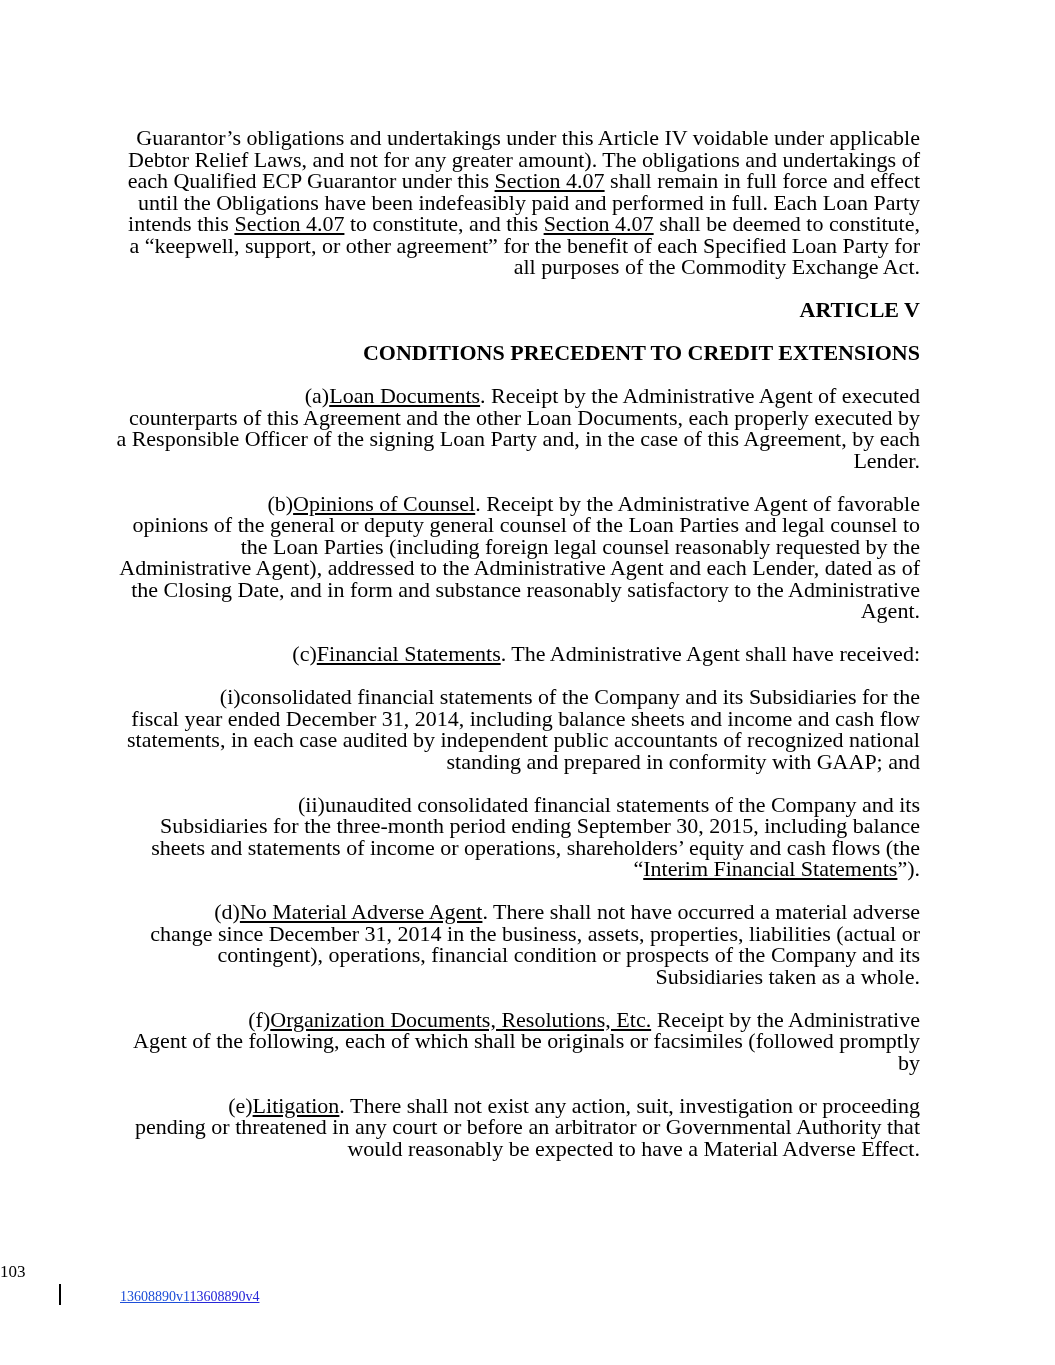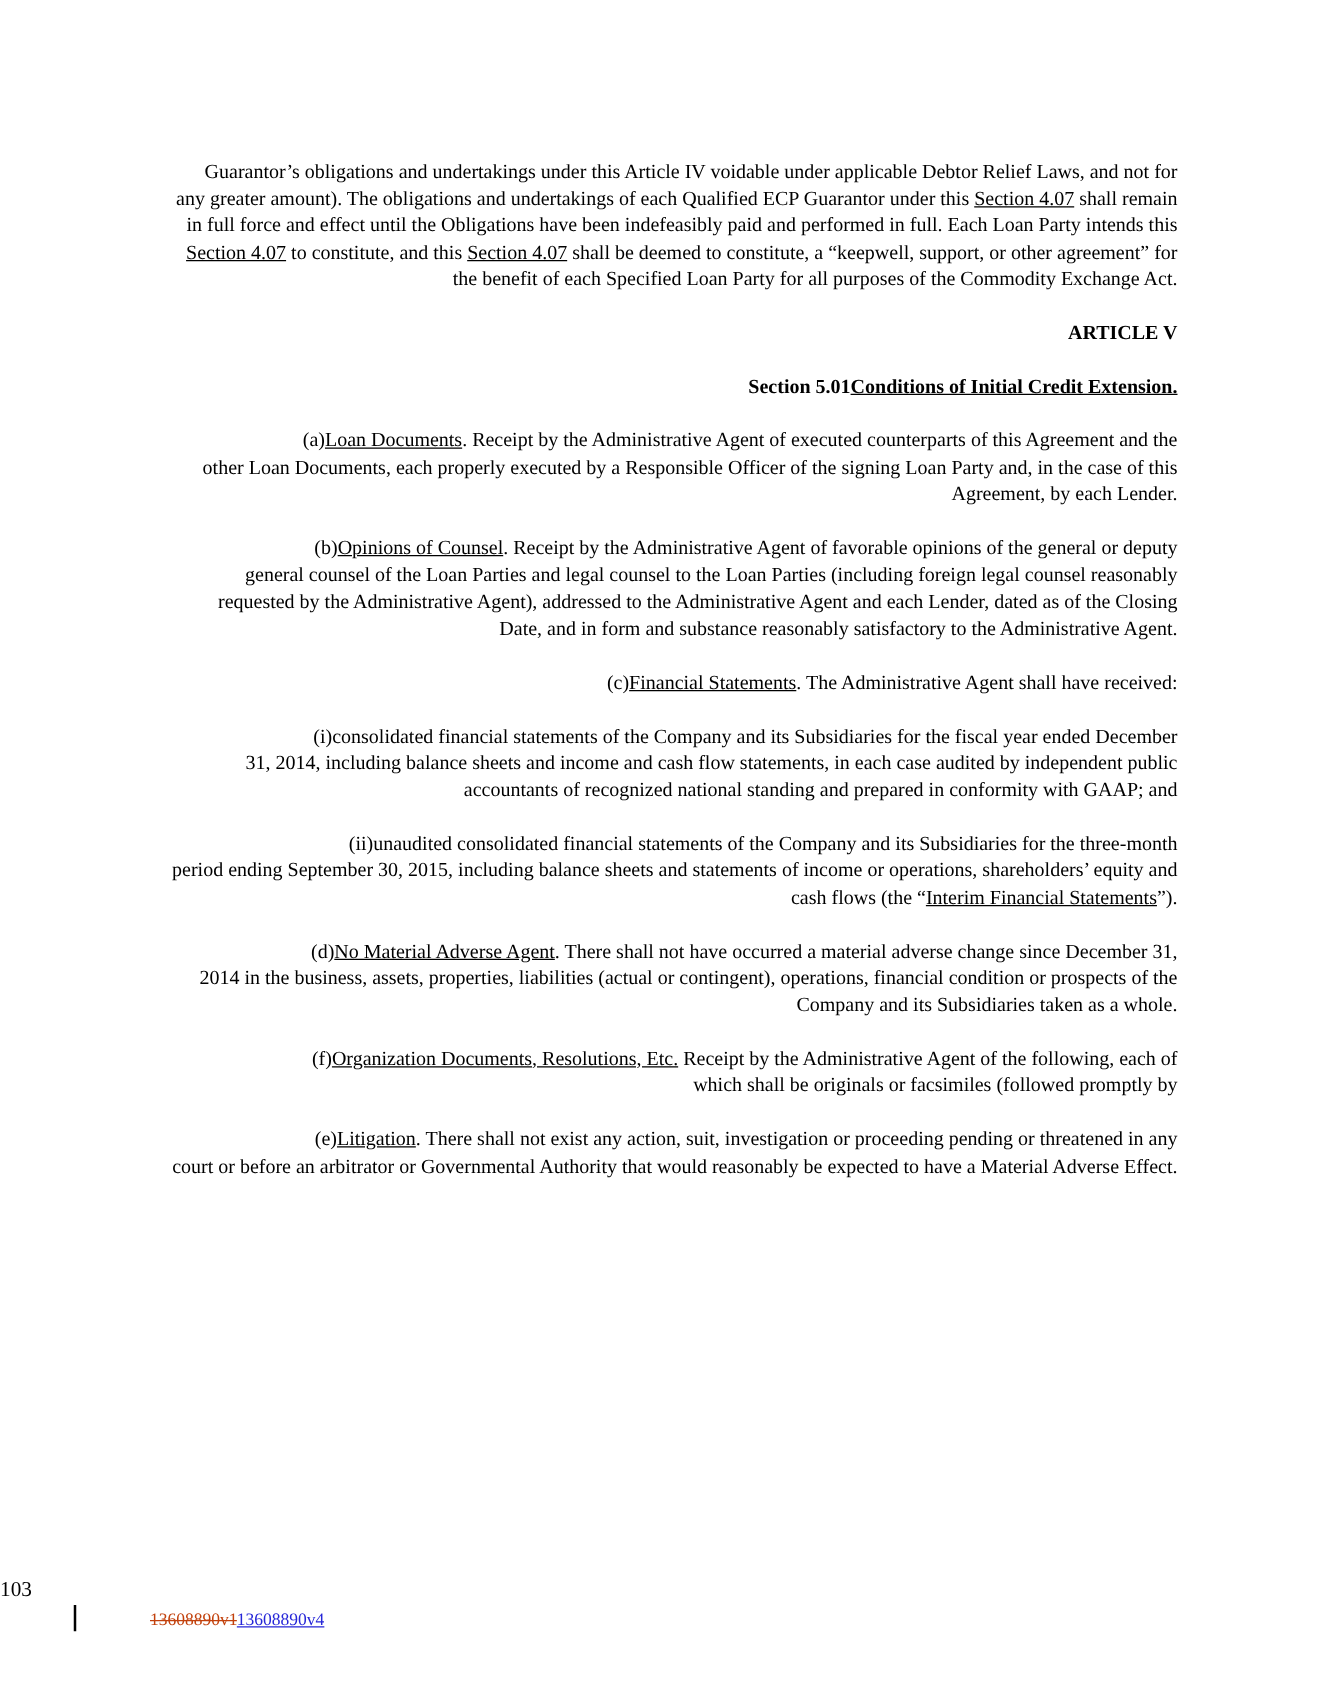--- a/index.html
+++ b/index.html
@@ -7,24 +7,24 @@
     position: relative;
     width: 1055px;
     height: 1365px;
     background: #ffffff;
     color: #000000;
     font-family: "Liberation Serif", "DejaVu Serif", serif;
     overflow: hidden;
   }
   .content {
     position: absolute;
-    left: 137px;
+    left: 115px;
     top: 127px;
     width: 805px;
-    font-size: 16px;
+    font-size: 22px;
     line-height: 21.5px;
     text-align: justify;
   }
   .content p { margin: 0 0 21.5px 0; text-align: right; }
   .center-head {
     text-align: center;
     font-weight: bold;
   }
   .section-head { text-indent: 64px; text-align: left; }
   .indent-first { text-indent: 64px; }
@@ -63,22 +63,22 @@
 </head>
 <body>
 
 <div class="page">
   <div class="content">
 
     <p><span>Guarantor’s obligations and undertakings under this Article IV voidable under applicable Debtor Relief Laws, and not for any greater amount).  The obligations and undertakings of each Qualified ECP Guarantor under this </span><span class="u">Section 4.07</span><span> shall remain in full force and effect until the Obligations have been indefeasibly paid and performed in full. Each Loan Party intends this </span><span class="u">Section 4.07</span><span> to constitute, and this </span><span class="u">Section 4.07</span><span> shall be deemed to constitute, a “keepwell, support, or other agreement” for the benefit of each Specified Loan Party for all purposes of the Commodity Exchange Act.</span></p>
 
     <p class="center-head">ARTICLE V</p>
 
+    <p class="center-head">CONDITIONS PRECEDENT TO CREDIT EXTENSIONS</p>
 
-    <p class="section-head"><span class="b seg-tab" style="width: 128px;">Section 5.01</span><span class="u b">Conditions of Initial Credit Extension.</span></p>
 
 
     <p class="lvl1"><span class="seg-tab" style="width: 61px;">(a)</span><span class="u">Loan Documents</span><span>.  Receipt by the Administrative Agent of executed counterparts of this Agreement and the other Loan Documents, each properly executed by a Responsible Officer of the signing Loan Party and, in the case of this Agreement, by each Lender.</span></p>
 
     <p class="lvl1"><span class="seg-tab" style="width: 61px;">(b)</span><span class="u">Opinions of Counsel</span><span>. Receipt by the Administrative Agent of favorable opinions of the general or deputy general counsel of the Loan Parties and legal counsel to the Loan Parties (including foreign legal counsel reasonably requested by the Administrative Agent), addressed to the Administrative Agent and each Lender, dated as of the Closing Date, and in form and substance reasonably satisfactory to the Administrative Agent.</span></p>
 
     <p class="lvl1"><span class="seg-tab" style="width: 61px;">(c)</span><span class="u">Financial Statements</span><span>.  The Administrative Agent shall have received:</span></p>
 
     <p class="lvl2"><span class="seg-tab" style="width: 59px;">(i)</span><span>consolidated financial statements of the Company and its Subsidiaries for the fiscal year ended December 31, 2014, including balance sheets and income and cash flow statements, in each case audited by independent public accountants of recognized national standing and prepared in conformity with GAAP; and</span></p>
 
@@ -90,15 +90,15 @@
 
     <p class="lvl1"><span class="seg-tab" style="width: 61px;">(e)</span><span class="u">Litigation</span><span>.  There shall not exist any action, suit, investigation or proceeding pending or threatened in any court or before an arbitrator or Governmental Authority that would reasonably be expected to have a Material Adverse Effect.</span></p>
 
   </div>
 
   <div class="footer-page-number">103</div>
 
   <div class="change-bar"></div>
 
   <div class="revision-line">
-    <span class="rev-old" style="color: #c2410c;">13608890v1</span><span class="rev-new" style="color: rgb(38, 38, 216);">13608890v4</span>
+    <span class="rev-old" style="color: #1d4ed8; text-decoration: underline;">13608890v1</span><span class="rev-new" style="color: rgb(38, 38, 216);">13608890v4</span>
   </div>
 </div>
 
 </body></html>

